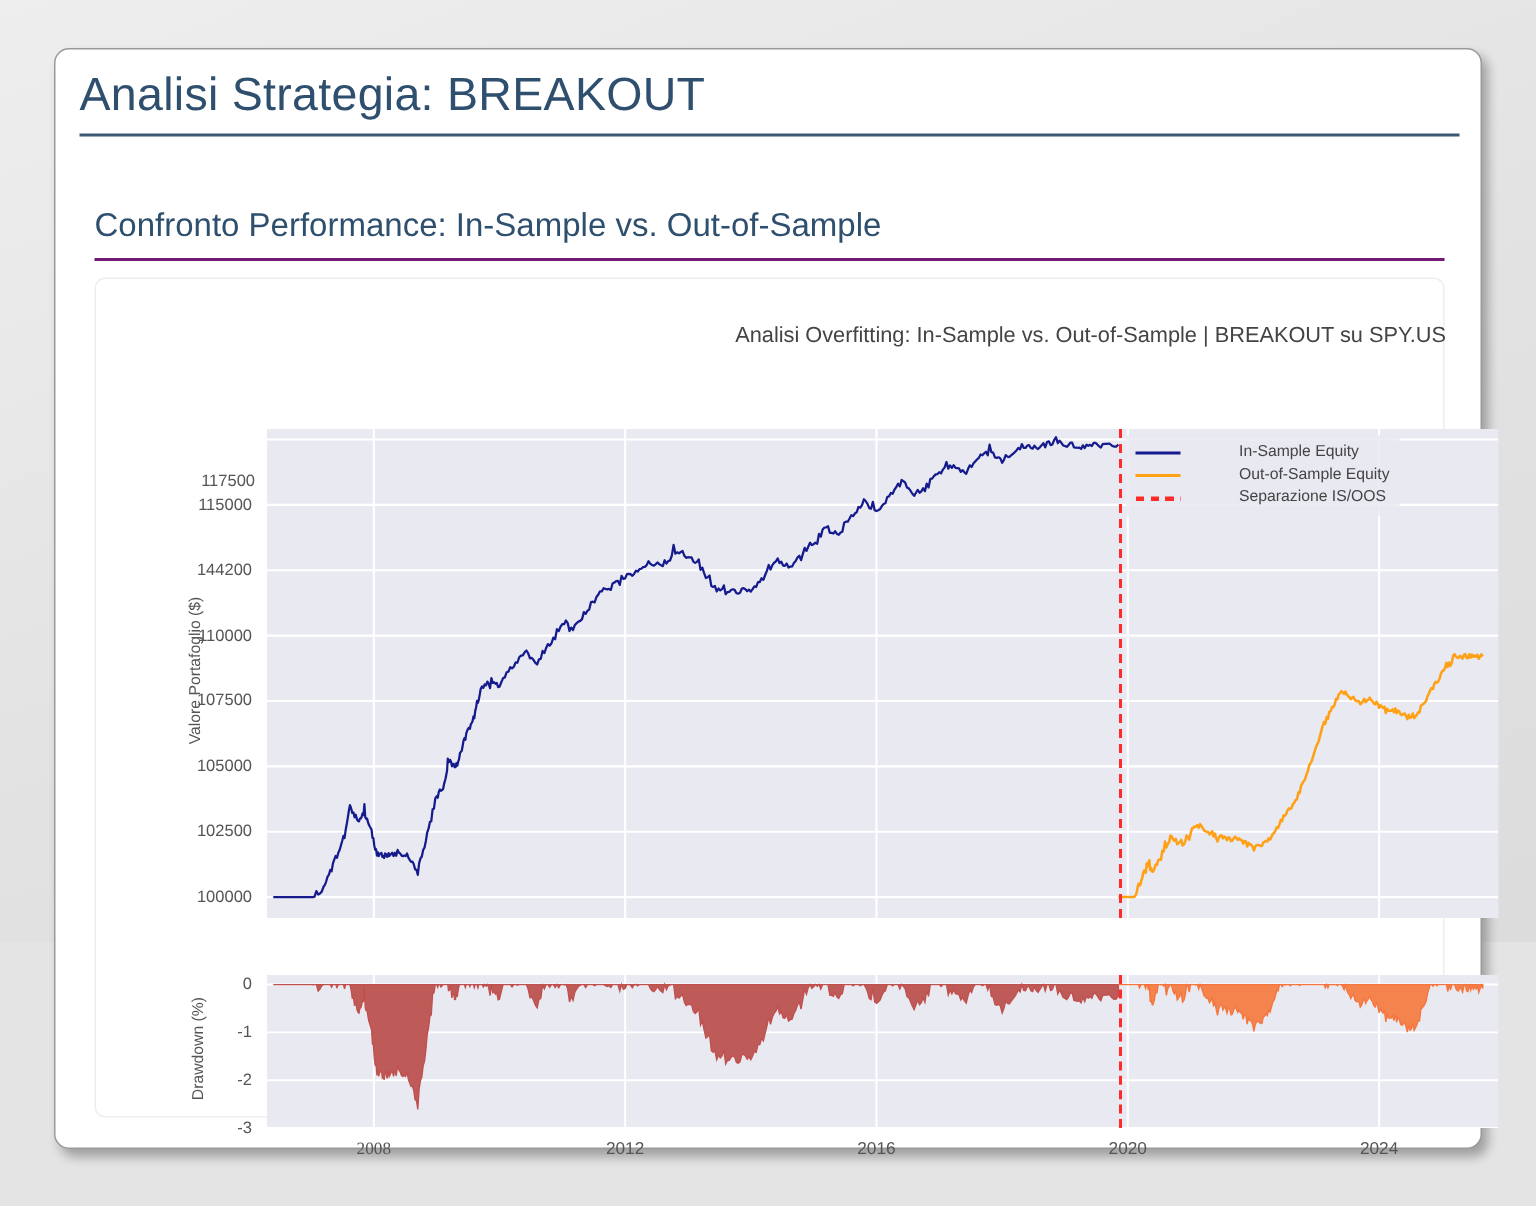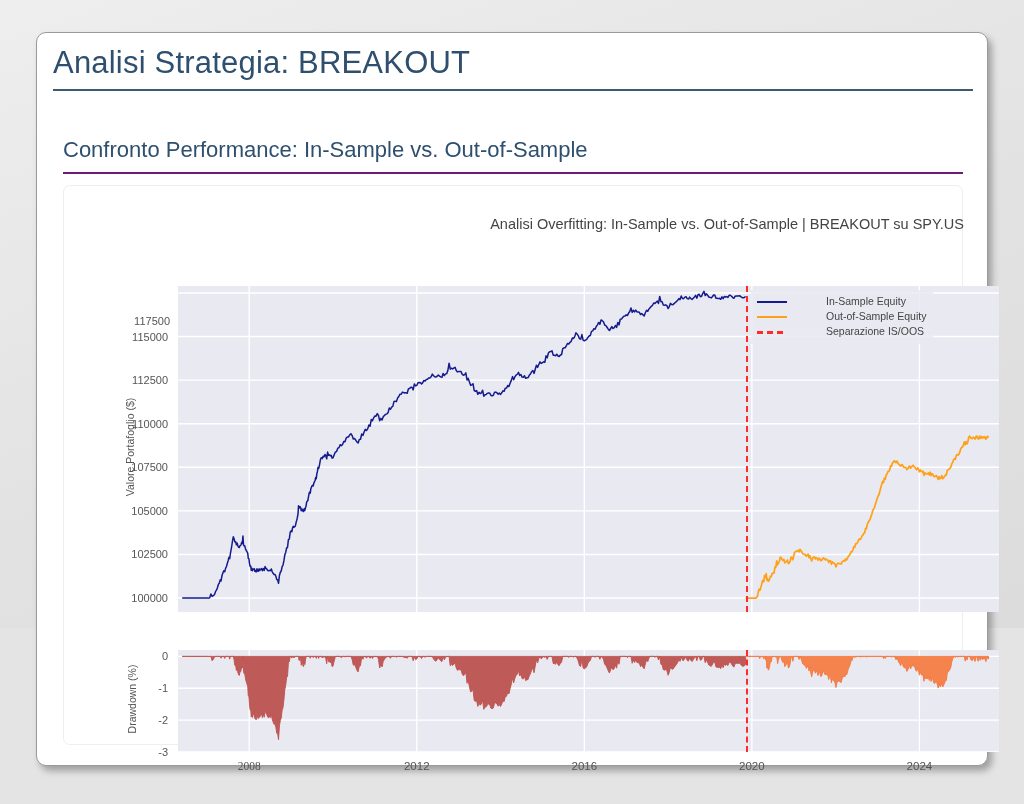--- a/index.html
+++ b/index.html
@@ -139,21 +139,21 @@
 
     <div class="chartbox">
       <div class="chart-title">Analisi Overfitting: In-Sample vs. Out-of-Sample | BREAKOUT su SPY.US</div>
 
       <div id="axes-layer">
           <div class="ylab" style="left: 0px; width: 104px; top: 412.053px;">100000</div>
           <div class="ylab" style="left: 0px; width: 104px; top: 368.471px;">102500</div>
           <div class="ylab" style="left: 0px; width: 104px; top: 324.888px;">105000</div>
           <div class="ylab" style="left: 0px; width: 104px; top: 281.305px;">107500</div>
           <div class="ylab" style="left: 0px; width: 104px; top: 237.722px;">110000</div>
-          <div class="ylab" style="left: 0px; width: 104px; top: 194.139px;">112500</div>
+          <div class="ylab" style="left: 0px; width: 104px; top: 194.139px;">144200</div>
           <div class="ylab" style="left: 0px; width: 104px; top: 150.556px;">115000</div>
           <div class="ylab" style="left: 2px; width: 104px; top: 106.973px; margin-top: 28px;">117500</div>
           <div class="ylab" style="left: 0px; width: 104px; top: 470.375px;">0</div>
           <div class="ylab" style="left: 0px; width: 104px; top: 502.25px;">-1</div>
           <div class="ylab" style="left: 0px; width: 104px; top: 534.125px;">-2</div>
           <div class="ylab" style="left: 0px; width: 104px; top: 566px;">-3</div>
           <div class="xlab" style="left: 185.209px; top: 574px; font-family: Liberation Serif, serif;">2008</div>
           <div class="xlab" style="left: 352.76px; top: 574px;">2012</div>
           <div class="xlab" style="left: 520.311px; top: 574px;">2016</div>
           <div class="xlab" style="left: 687.862px; top: 574px;">2020</div>

